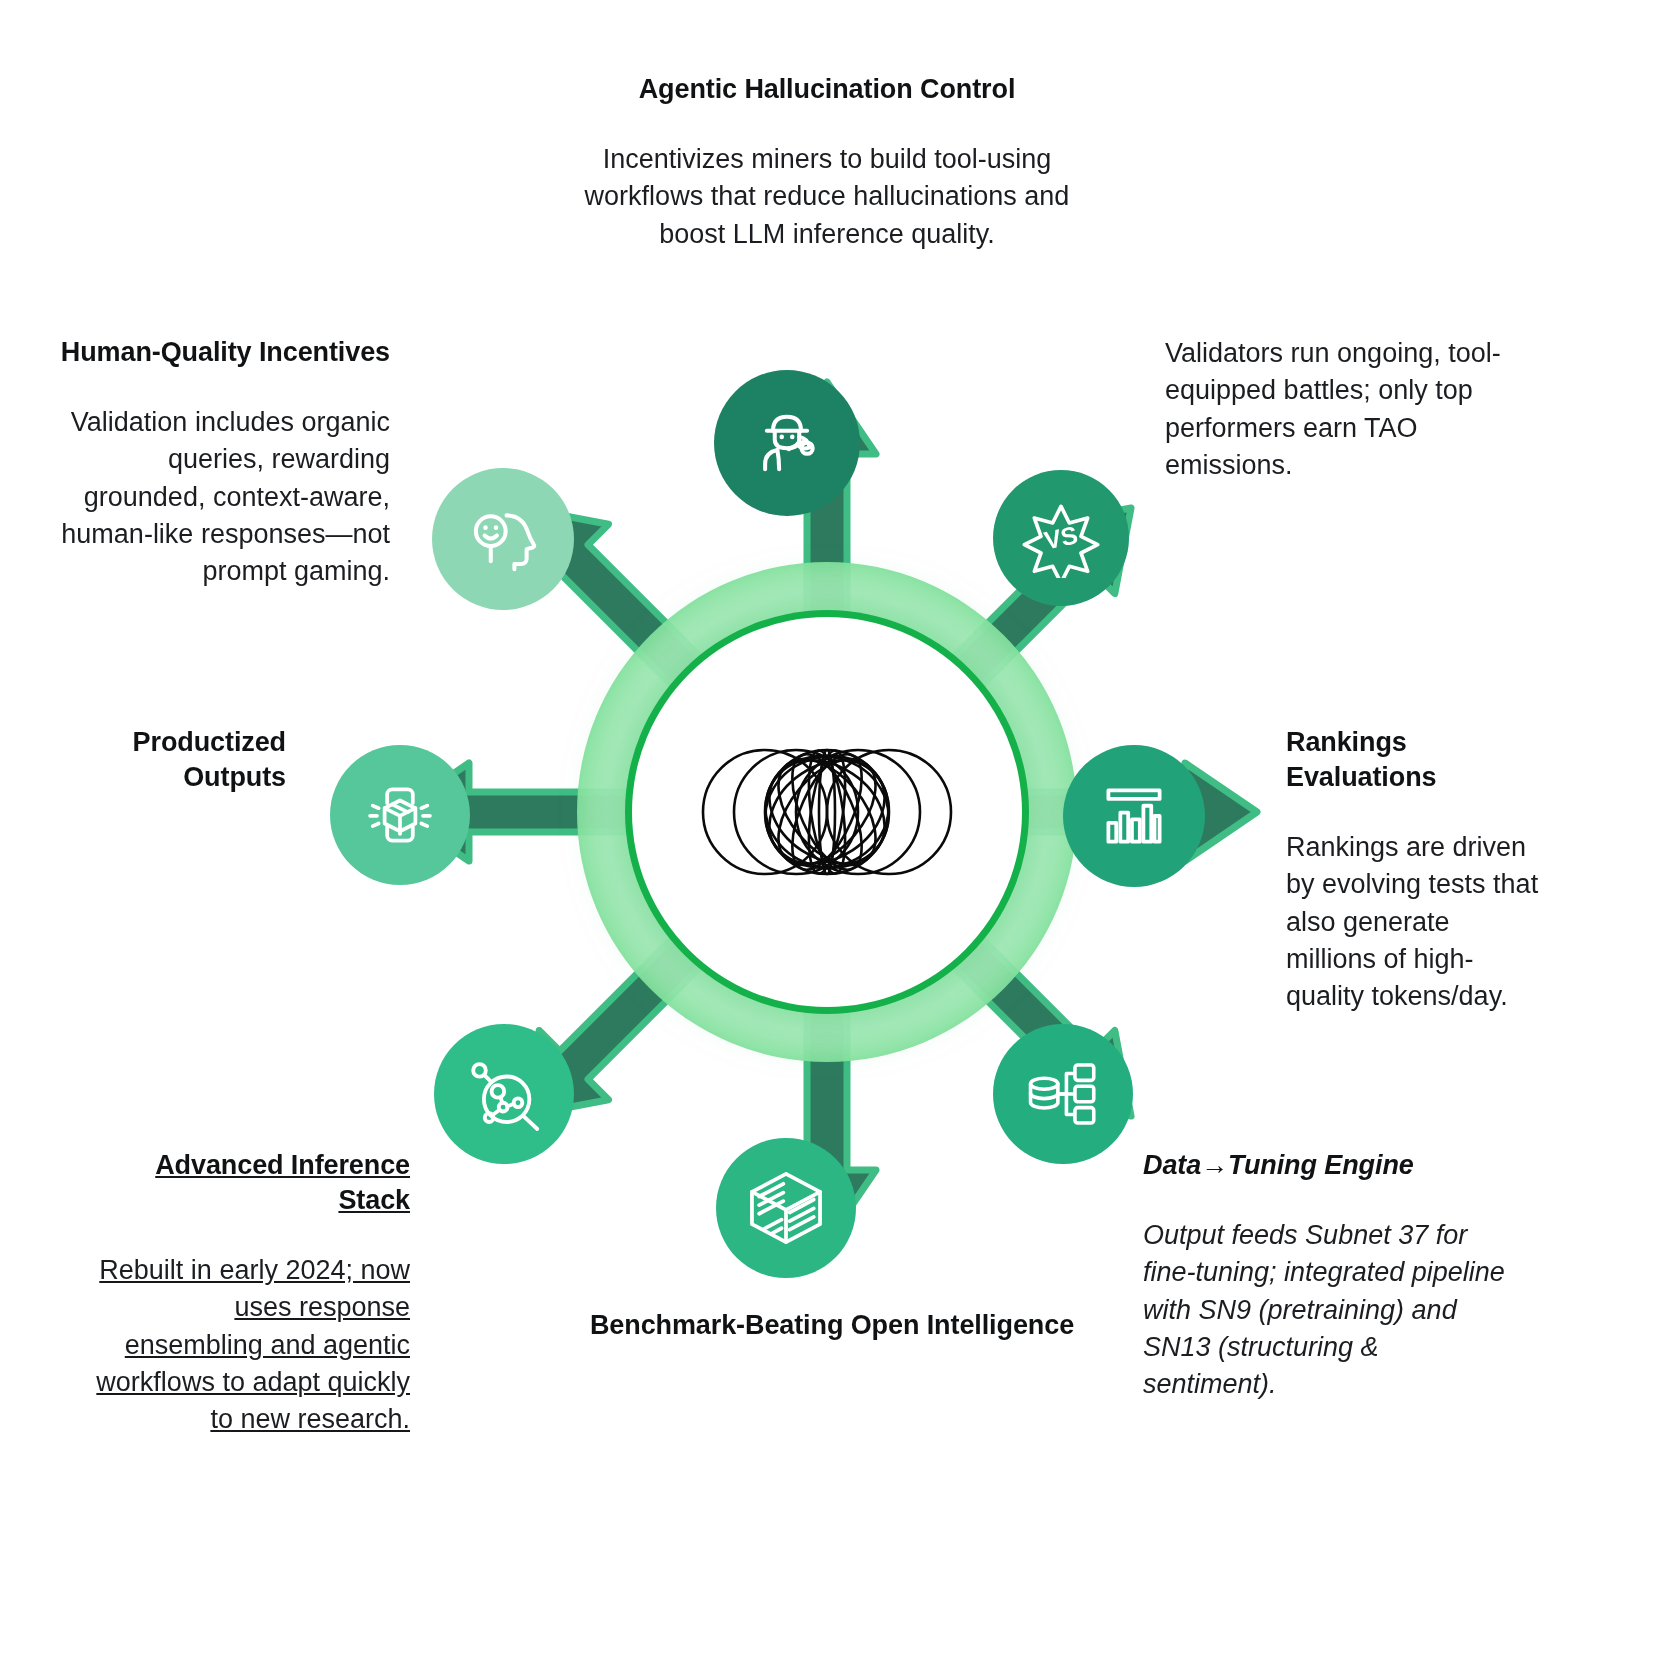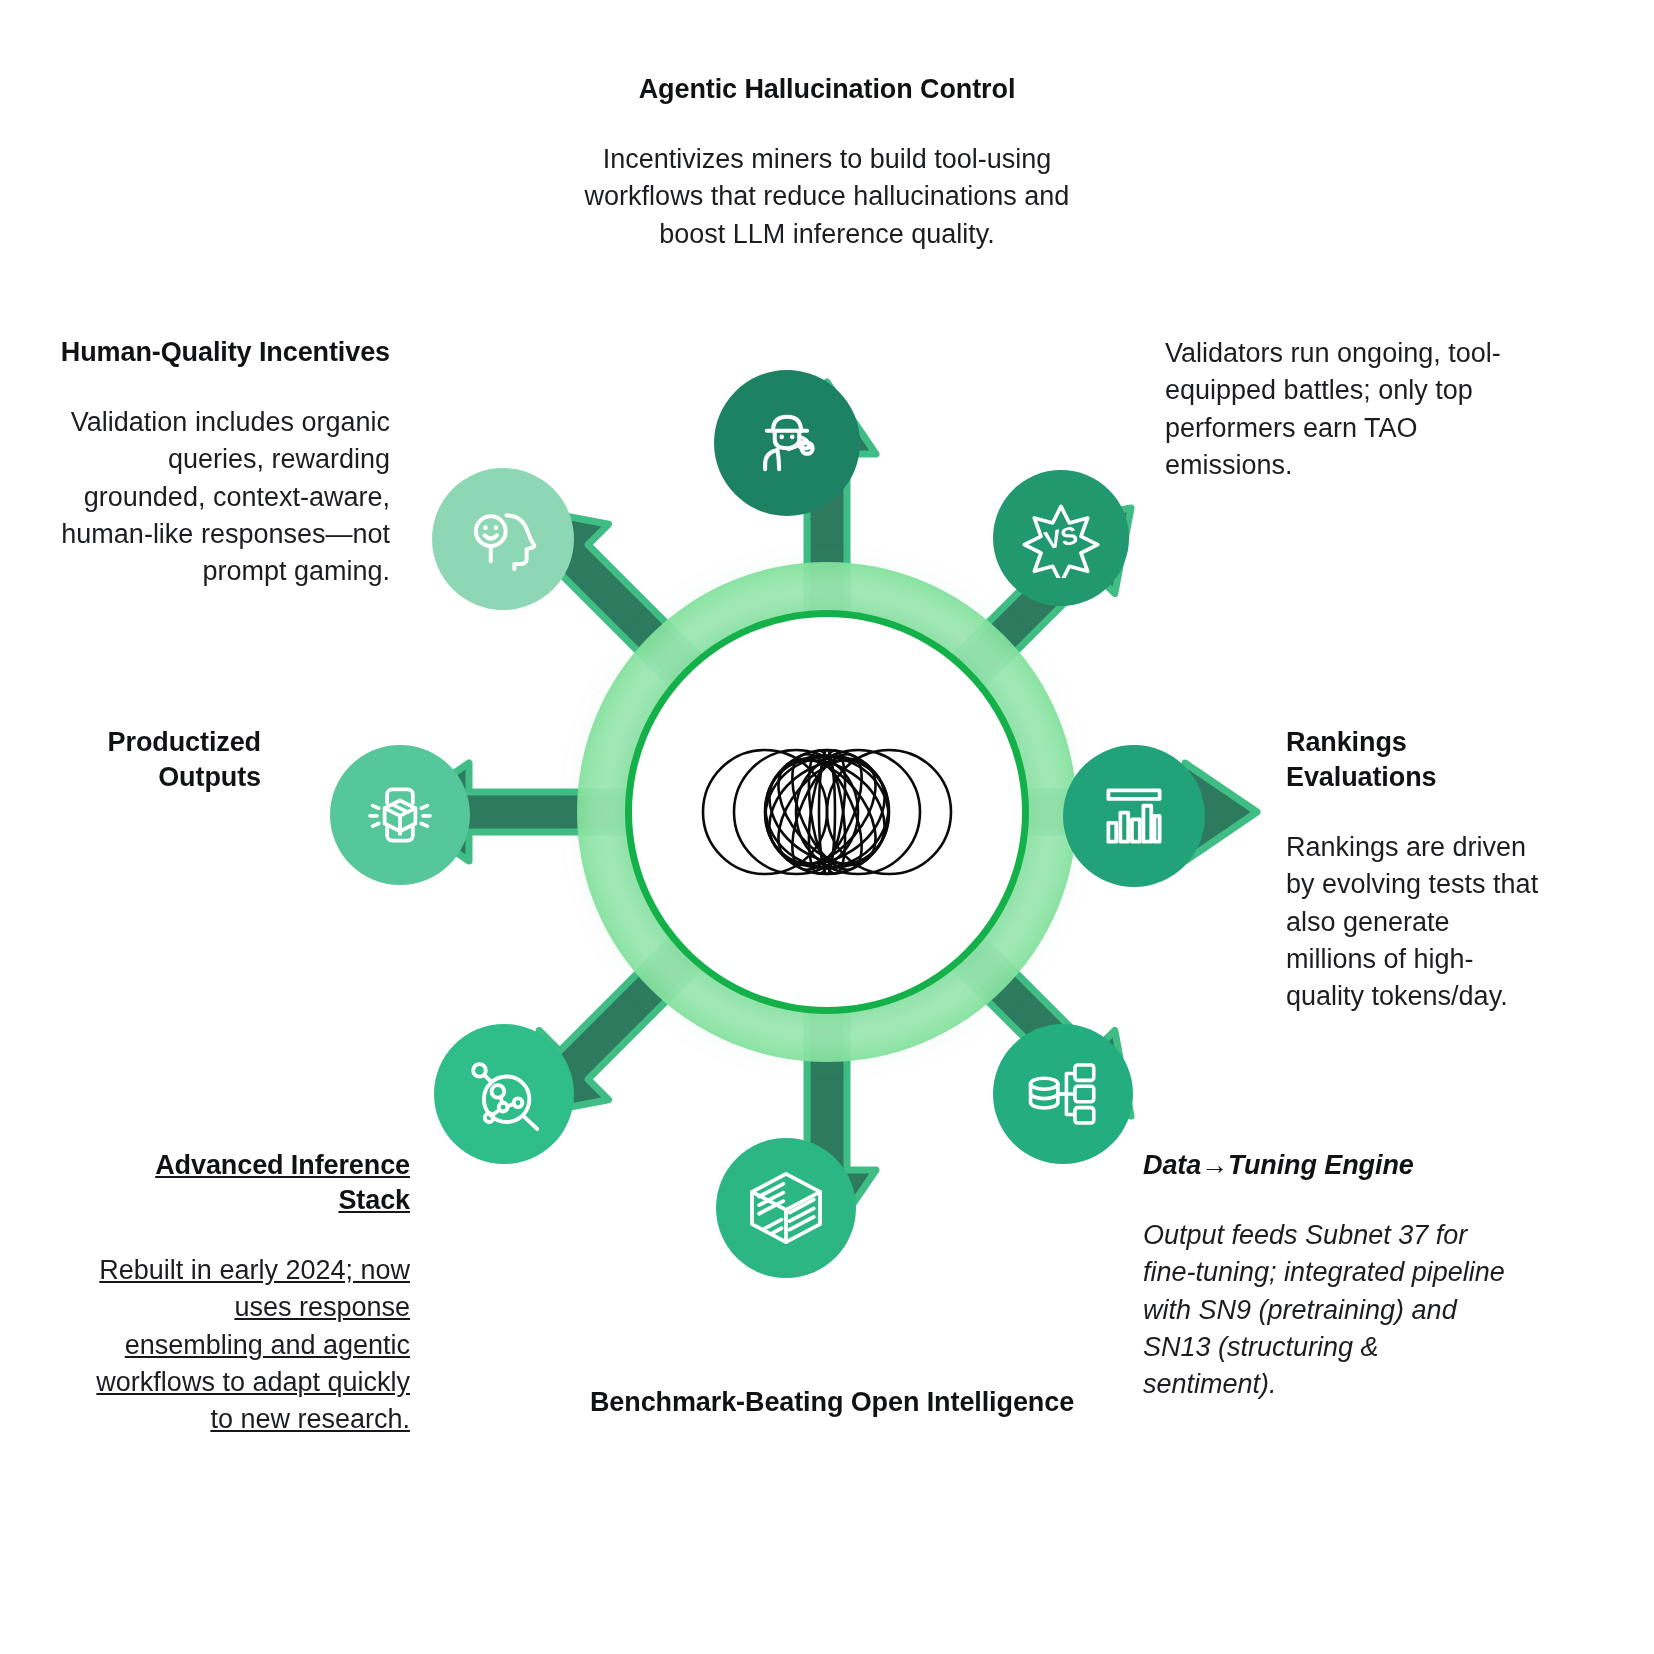--- a/index.html
+++ b/index.html
@@ -40,25 +40,25 @@
     margin: 0;
   }
   .align-right { text-align: right; }
   .align-left  { text-align: left;  }
   .align-center{ text-align: center;}
 
   
   #blk-top    { left: 567px; top: 72px;   width: 520px; }
   #blk-tl     { left: 60px;  top: 335px;  width: 330px; }
   #blk-tr     { left: 1165px;top: 335px;  width: 370px; }
-  #blk-left   { left: 3px;  top: 725px;  width: 258px; text-align: right; }
+  #blk-left   { left: 28px;  top: 725px;  width: 258px; text-align: right; }
   #blk-right  { left: 1286px;top: 725px;  width: 255px; }
   #blk-bl     { left: 90px;  top: 1148px; width: 320px; text-decoration: underline; }
   #blk-br     { left: 1143px;top: 1148px; width: 370px; font-style: italic; }
-  #blk-bottom { left: 572px; top: 1385px; width: 520px; }
+  #blk-bottom { left: 572px; top: 1308px; width: 520px; }
 
   
   #hub {
     position: absolute;
     left: 827px;
     top: 812px;
     width: 0;
     height: 0;
   }
   .hub-glow {

